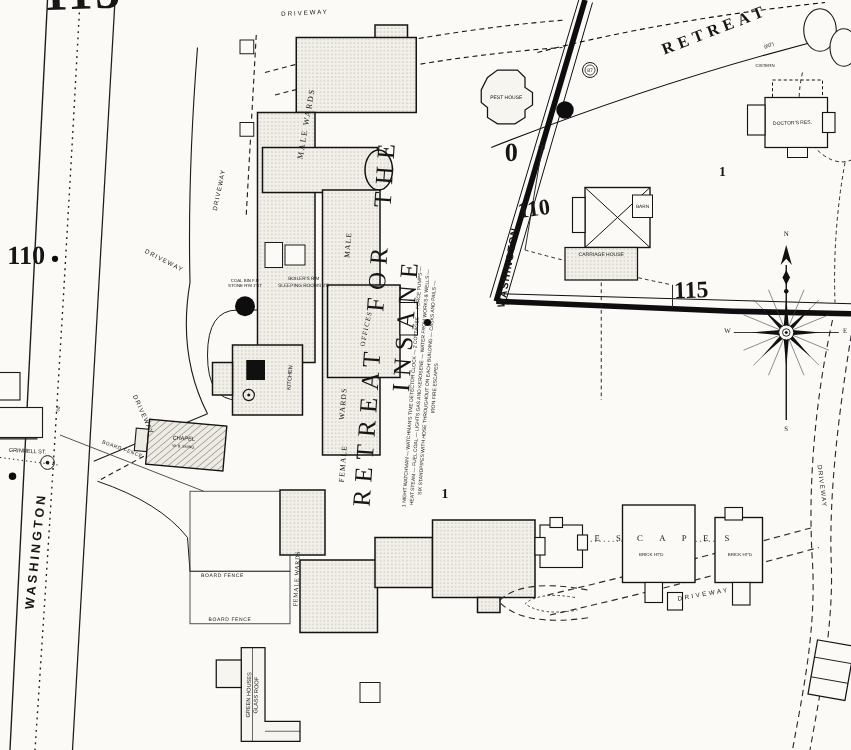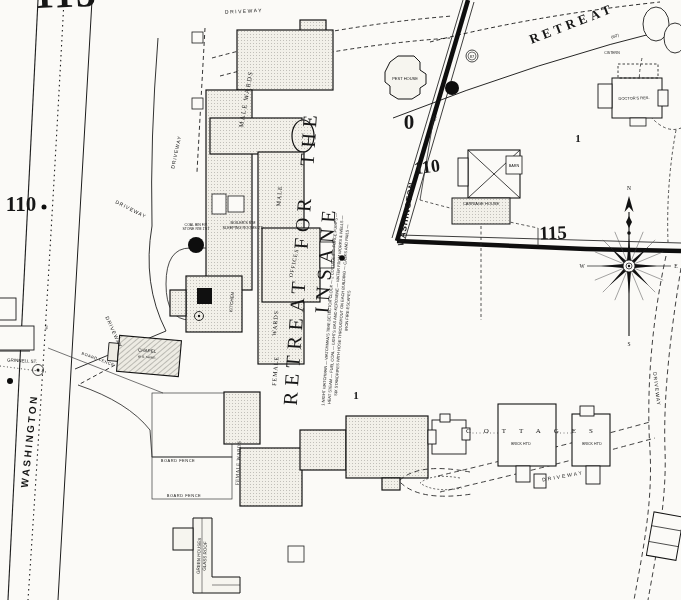--- a/index.html
+++ b/index.html
@@ -276,21 +276,21 @@
 <div class="lbl serif bold" style="left:427px;top:167px;font-size:18px;transform:translate(-50%,-50%) rotate(-8deg);">110</div>
 <div class="lbl bold" style="left:407px;top:214px;font-size:8px;letter-spacing:1px;transform:translate(-50%,-50%) rotate(-80deg);">WASHINGTON</div>
 <div class="lbl serif bold" style="left:553px;top:233px;font-size:19px;transform:translate(-50%,-50%) rotate(-2deg);">115</div>
 <div class="lbl serif bold" style="left:578px;top:139px;font-size:11px;transform:translate(-50%,-50%);">1</div>
 
 <div class="lbl" style="left:481px;top:203px;font-size:4px;transform:translate(-50%,-50%);">CARRIAGE HOUSE</div>
 <div class="lbl" style="left:514px;top:166px;font-size:3.8px;transform:translate(-50%,-50%);">BARN</div>
 <div class="lbl" style="left:634px;top:98px;font-size:4px;transform:translate(-50%,-50%) rotate(-2deg);">DOCTOR'S RES.</div>
 <div class="lbl" style="left:612px;top:53px;font-size:3.5px;transform:translate(-50%,-50%);">CISTERN</div>
 
-<div class="lbl serif" style="left:536px;top:431px;font-size:7px;letter-spacing:13px;transform:translate(-50%,-50%);">COTTAGES</div>
+<div class="lbl serif" style="left:536px;top:431px;font-size:7px;letter-spacing:13px;transform:translate(-50%,-50%);">ESCAPES</div>
 <div class="lbl" style="left:521px;top:444px;font-size:3.5px;transform:translate(-50%,-50%);">BRICK HT'D</div>
 <div class="lbl" style="left:592px;top:444px;font-size:3.5px;transform:translate(-50%,-50%);">BRICK HT'D</div>
 <div class="lbl" style="left:563px;top:476px;font-size:5px;letter-spacing:2px;transform:translate(-50%,-50%) rotate(-10deg);">DRIVEWAY</div>
 <div class="lbl" style="left:657px;top:389px;font-size:5px;letter-spacing:1px;transform:translate(-50%,-50%) rotate(83deg);">DRIVEWAY</div>
 
 <div class="lbl serif" style="left:629px;top:188px;font-size:5.5px;transform:translate(-50%,-50%);">N</div>
 <div class="lbl serif" style="left:582px;top:266px;font-size:5.5px;transform:translate(-50%,-50%);">W</div>
 <div class="lbl serif" style="left:676px;top:266px;font-size:5.5px;transform:translate(-50%,-50%);">E</div>
 <div class="lbl serif" style="left:629px;top:344px;font-size:5.5px;transform:translate(-50%,-50%);">S</div>
 

